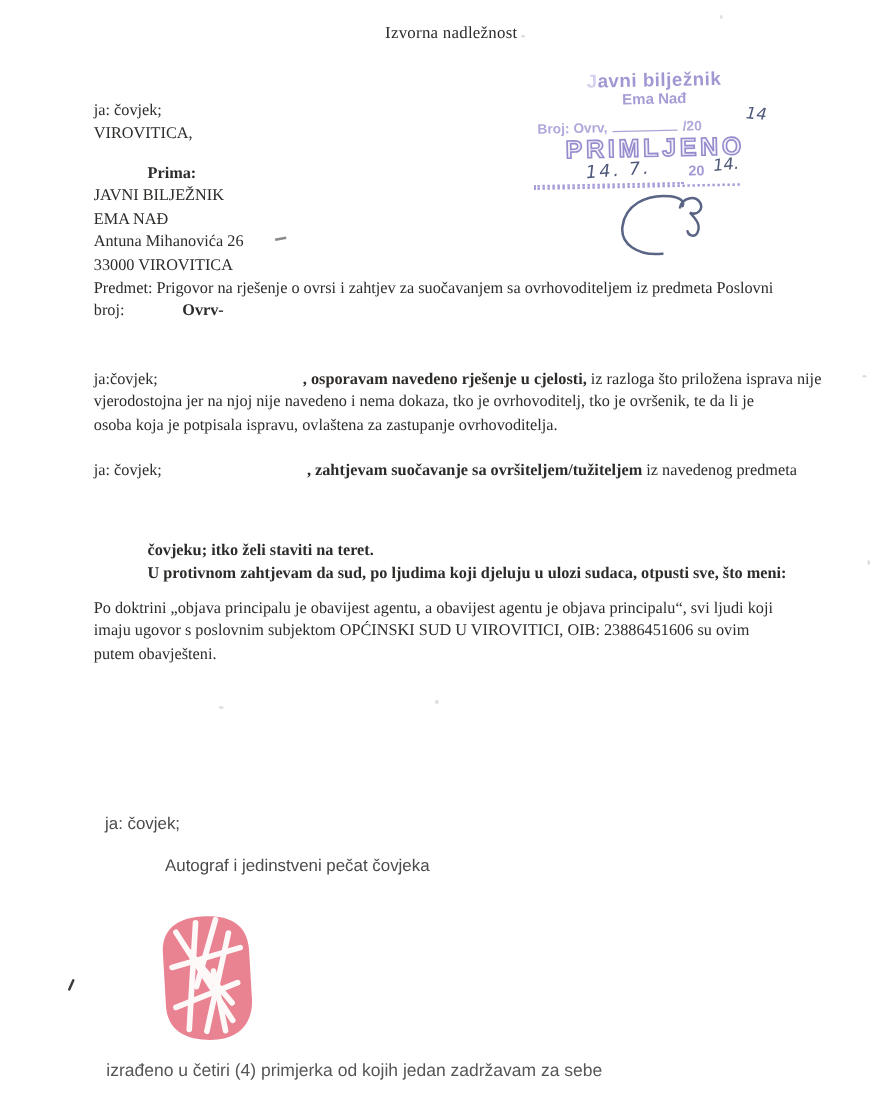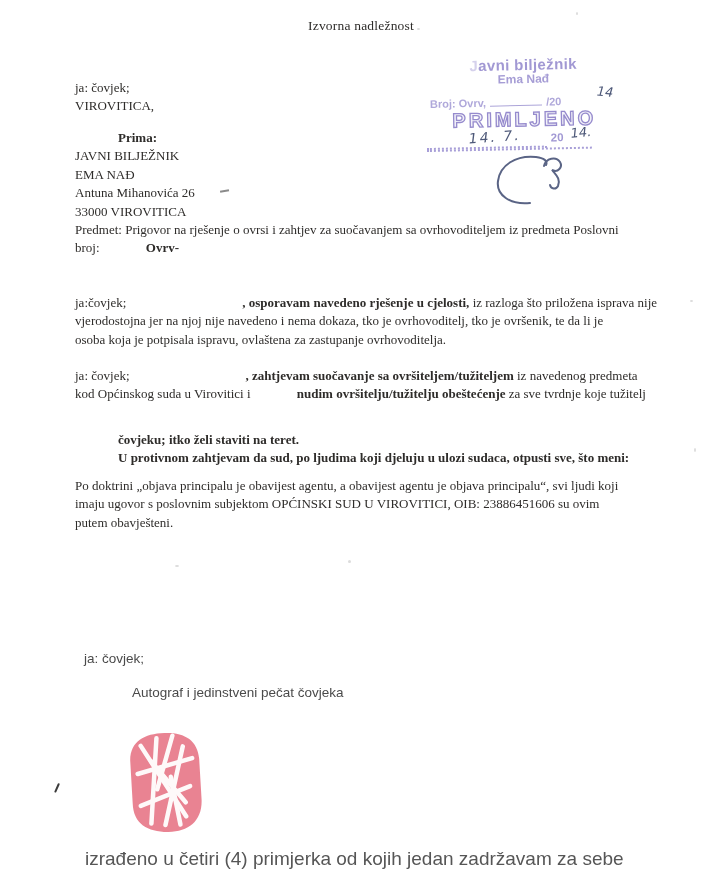--- a/index.html
+++ b/index.html
@@ -62,21 +62,21 @@
   .p1 { top:294px; left:75px; }
   .p2 { top:367px; left:75px; }
   .p3 { top:431px; left:75px; }
   .p4 { top:477px; left:75px; }
 
   
   .sig { left:84px; font-size:13.5px; color:#4a4a4a; }
   .sig1 { top:651px; }
   .sig2 { top:685px;margin-left:48px; }
   .redstamp { top:731px; left:127px; transform:rotate(-2deg); }
-  .footer { top:848px; left:85px; font-size:19px; color:#565656; }
+  .footer { top:848px; left:85px; font-size:14px; color:#565656; }
 
   
   .speck { position:absolute; background:#b9b9b9; border-radius:50%; opacity:.5; }
   .pen-dash { position:absolute; top:190px; left:220px; width:9px; height:1.6px;
               background:#8a8a8a; transform:rotate(-10deg); }
   .pen-tick { position:absolute; top:783px; left:56px; width:2.4px; height:10px;
               background:#3c3c3c; transform:rotate(24deg); border-radius:2px; }
 </style>
 </head>
 <body>
@@ -124,21 +124,20 @@
 <div class="pen-dash"></div>
 
 <div class="abs p1 serif">
   <div class="line"><span>ja:čovjek;</span><span class="gap"></span><span class="b">, osporavam navedeno rješenje u cjelosti,</span><span> iz razloga što priložena isprava nije</span></div>
   <div class="line">vjerodostojna jer na njoj nije navedeno i nema dokaza, tko je ovrhovoditelj, tko je ovršenik, te da li je</div>
   <div class="line">osoba koja je potpisala ispravu, ovlaštena za zastupanje ovrhovoditelja.</div>
 </div>
 
 <div class="abs p2 serif">
   <div class="line"><span>ja: čovjek;</span><span class="gap"></span><span class="b">, zahtjevam suočavanje sa ovršiteljem/tužiteljem</span><span> iz navedenog predmeta</span></div>
-  <div class="line"><span>kod Općinskog suda u Virovitici i </span><span class="b">nudim ovršitelju/tužitelju obeštećenje</span><span> za sve tvrdnje koje tužitelj</span></div>
 </div>
 
 <div class="abs p3 serif b">
   <div class="line">čovjeku; itko želi staviti na teret.</div>
   <div class="line">U protivnom zahtjevam da sud, po ljudima koji djeluju u ulozi sudaca, otpusti sve, što meni:</div>
 </div>
 
 <div class="abs p4 serif">
   <div class="line">Po doktrini „objava principalu je obavijest agentu, a obavijest agentu je objava principalu“, svi ljudi koji</div>
   <div class="line">imaju ugovor s poslovnim subjektom OPĆINSKI SUD U VIROVITICI, OIB: 23886451606  su ovim</div>

